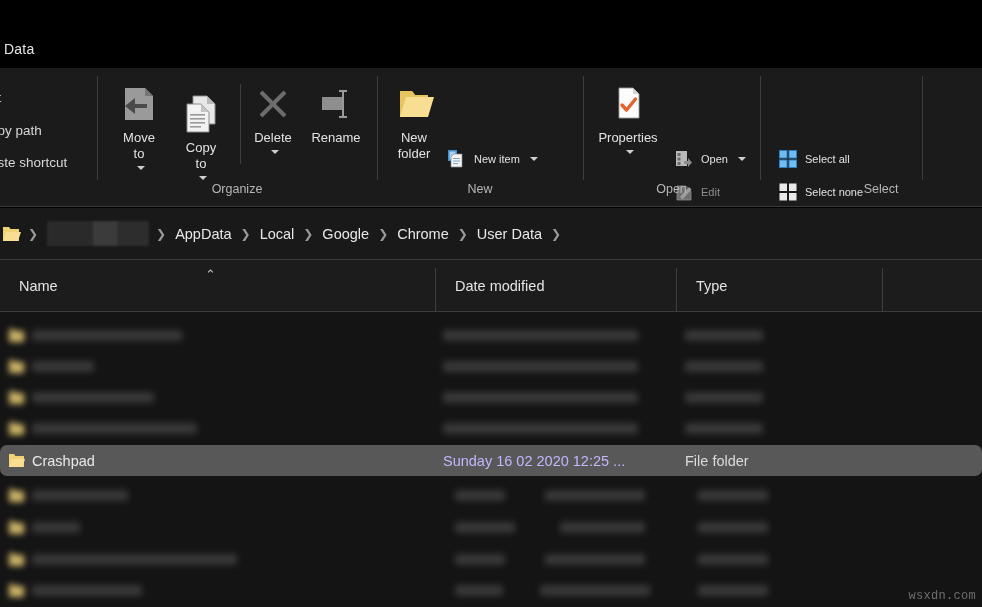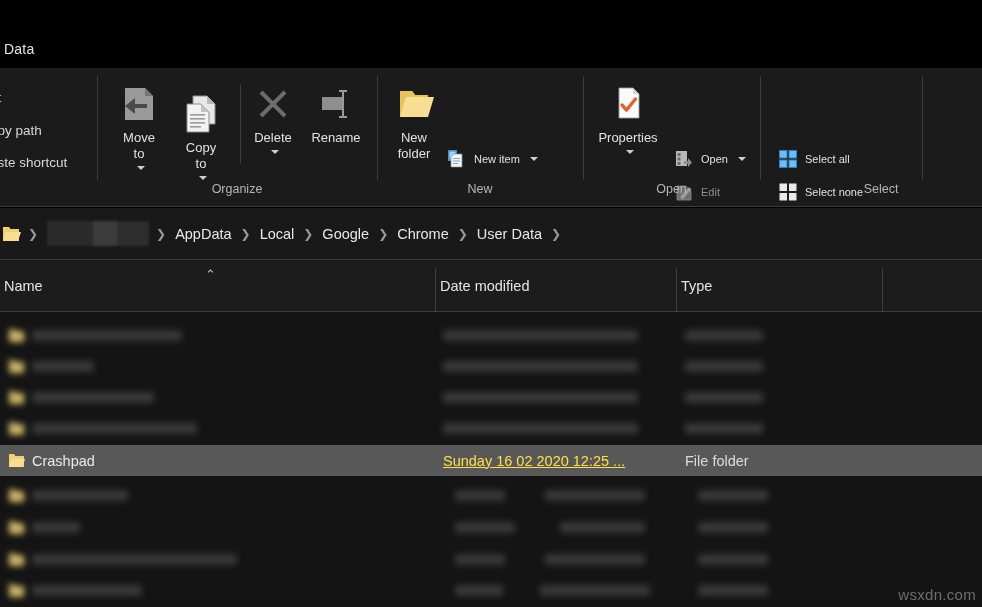--- a/index.html
+++ b/index.html
@@ -82,54 +82,54 @@
     filter: blur(1.2px);
   }
 
   
   .colhdr {
     position: absolute; left: 0; top: 260px; width: 982px; height: 52px;
     background: #1c1c1c; border-bottom: 1px solid #3c3c3c;
   }
   .colhdr .cell {
     position: absolute; top: 0; height: 52px; display: flex; align-items: center;
-    font-size: 14.5px; color: #e4e4e4; padding-left: 4px;
+    font-size: 14.5px; color: #e4e4e4; padding-left: 19px;
   }
   .colhdr .cdiv { position: absolute; top: 8px; width: 1px; height: 44px; background: #3f3f3f; }
   .sortmark {
     position: absolute; left: 205px; top: 7px; font-size: 13px; color: #bdbdbd;
   }
 
   
   .filelist { position: absolute; left: 0; top: 312px; width: 982px; height: 295px; background: #141414; }
   .row { position: absolute; left: 0; width: 982px; height: 31px; }
   .row.blurred { filter: blur(3.1px); opacity: .95; }
-  .row.selected { background: #585858; }
+  .row.selected { background: #585858; border-radius: 7px; }
   .row .fico { position: absolute; left: 8px; top: 7px; width: 17px; height: 16px; }
   .row .nm {
     position: absolute; left: 32px; top: 0; height: 31px; display: flex; align-items: center;
     font-size: 14.5px; color: #e9e9e9; white-space: nowrap;
   }
   .row .dm {
     position: absolute; left: 443px; top: 0; height: 31px; display: flex; align-items: center;
-    font-size: 14.5px; color: #fde047; white-space: nowrap; text-decoration: underline;
+    font-size: 14.5px; color: #c4b5fd; white-space: nowrap;
   }
   .row .tp {
     position: absolute; left: 685px; top: 0; height: 31px; display: flex; align-items: center;
     font-size: 14.5px; color: #dcdcdc; white-space: nowrap;
   }
   .row .sz {
     position: absolute; left: 890px; top: 0; height: 31px; display: flex; align-items: center;
     font-size: 14.5px; color: #dcdcdc; white-space: nowrap;
   }
   .ghost { background: #3a3a3a; border-radius: 2px; height: 11px; position: absolute; top: 10px; }
 
   .watermark {
     position: absolute; right: 6px; bottom: 4px;
-    font-size: 15px; color: #6e6e6e; letter-spacing: .3px;
+    font-size: 12px; color: #6e6e6e; letter-spacing: .3px; font-family: Liberation Mono, monospace;
   }
 </style>
 </head>
 <body>
 
 <div id="app">
 
   <div class="tabstrip">
     <div class="tab-view">Data</div>
   </div>

